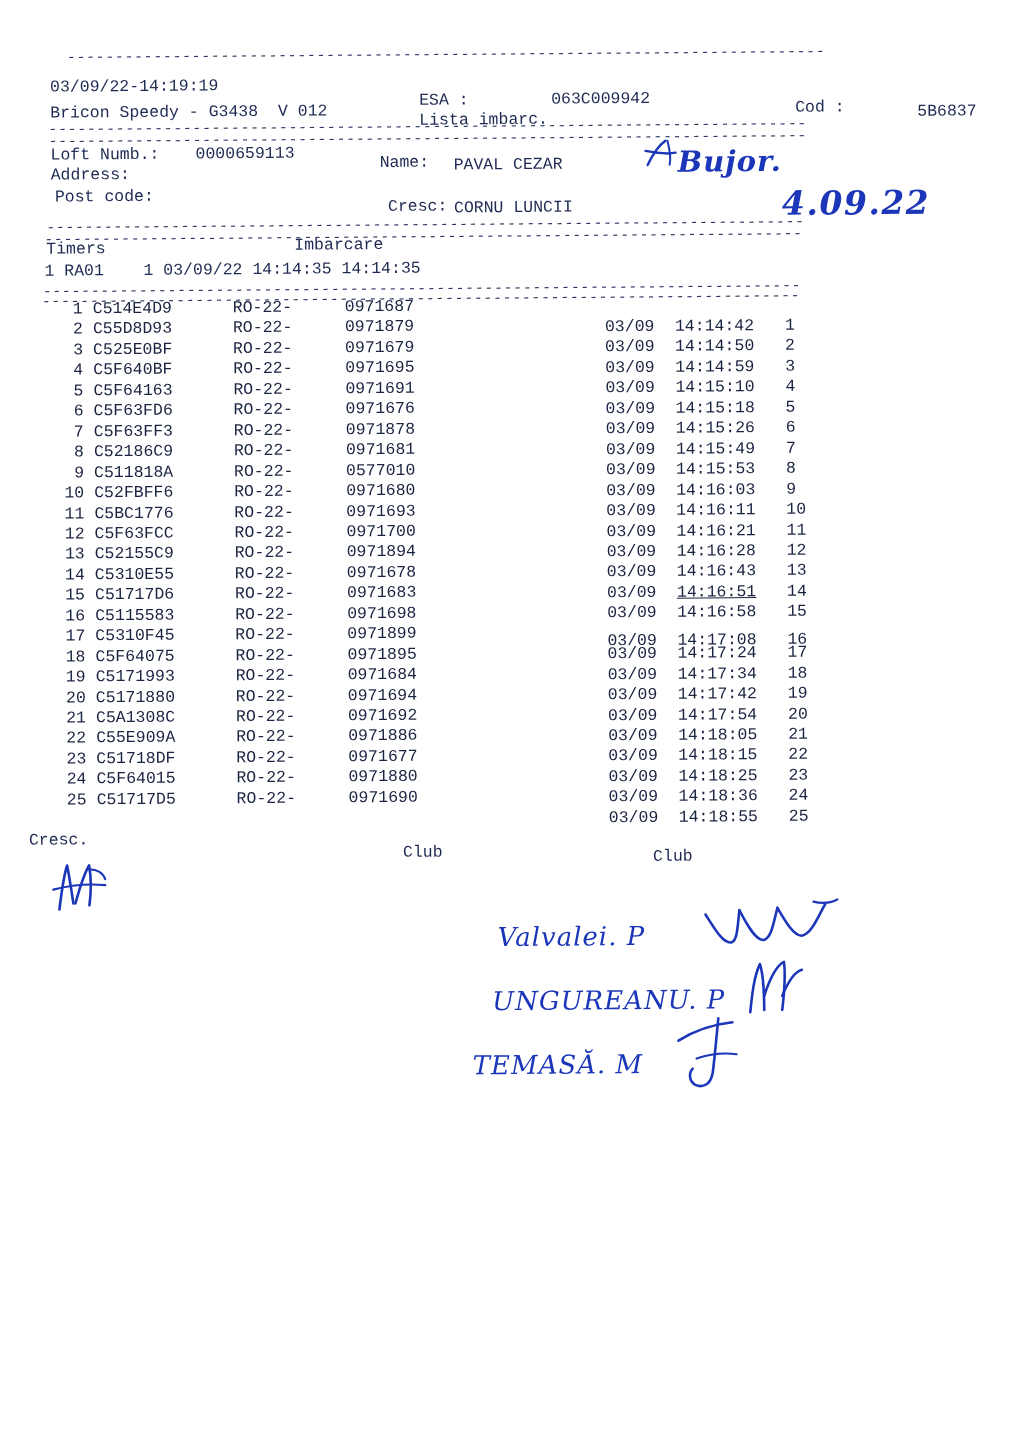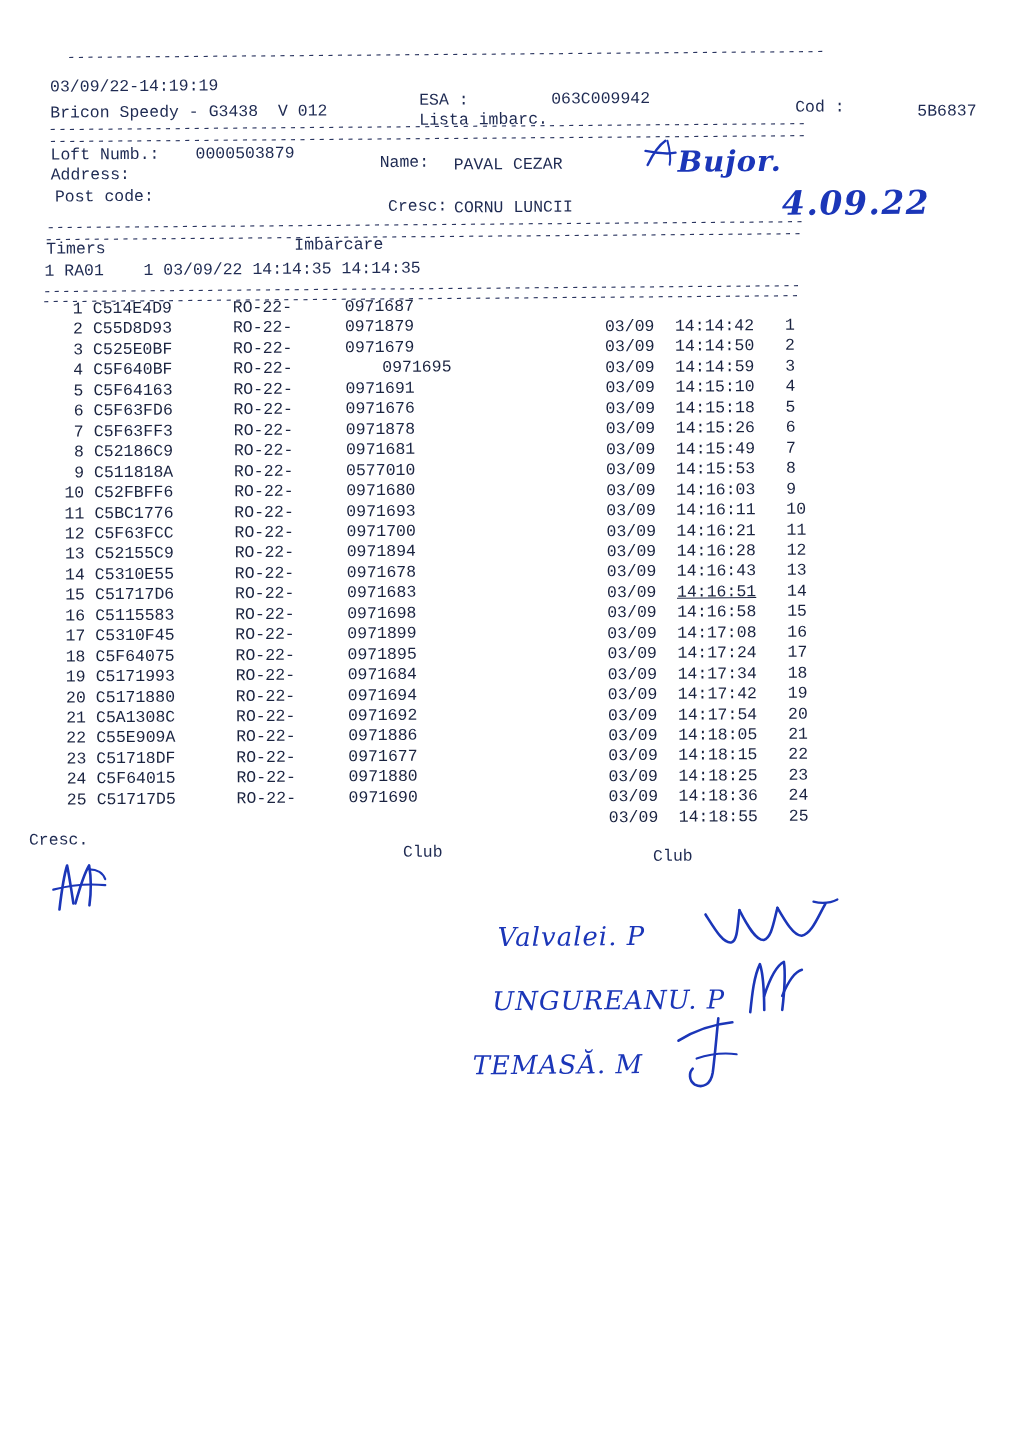--- a/index.html
+++ b/index.html
@@ -94,21 +94,21 @@
 
   <div class="txt" style="left:556px; top:90px;">063C009942</div>
 
   <div class="txt" style="left:424px; top:110px;">Lista imbarc.</div>
 
   <div class="txt" style="left:800px; top:100px;">Cod :</div>
 
   <div class="txt" style="left:922px; top:105px;">5B6837</div>
 
   <div class="txt" style="left:55px; top:142px;">Loft Numb.:</div>
-  <div class="txt" style="left:200px; top:142px;">0000503879</div>
+  <div class="txt" style="left:200px; top:142px;">0000659113</div>
 
   <div class="txt" style="left:384px; top:152px;">Name:</div>
   <div class="txt" style="left:458px; top:155px;">PAVAL CEZAR</div>
 
   <div class="txt" style="left:55px; top:162px;">Address:</div>
 
   <div class="txt" style="left:59px; top:184px;">Post code:</div>
 
   <div class="txt" style="left:392px; top:196px;">Cresc:</div>
   <div class="txt" style="left:458px; top:198px;">CORNU LUNCII</div>
@@ -116,21 +116,21 @@
   <div class="txt" style="left:50px; top:236px;">Timers</div>
 
   <div class="txt" style="left:298px; top:234px;">Imbarcare</div>
 
   <div class="txt" style="left:48px; top:258px;">1 RA01    1 03/09/22 14:14:35 14:14:35</div>
 
   <div id="left-table" style="position:absolute; left:0; top:0;">
       <div class="row" style="left: 56px; top: 296px; width: 420px;"><span style="display: inline-block; width: 30px; text-align: right;">1</span><span style="display: inline-block; width: 140px; padding-left: 10px;">C514E4D9</span><span style="display: inline-block; width: 112px;">RO-22-</span><span style="display: inline-block;">0971687</span></div>
       <div class="row" style="left: 56px; top: 316.45px; width: 420px;"><span style="display: inline-block; width: 30px; text-align: right;">2</span><span style="display: inline-block; width: 140px; padding-left: 10px;">C55D8D93</span><span style="display: inline-block; width: 112px;">RO-22-</span><span style="display: inline-block;">0971879</span></div>
       <div class="row" style="left: 56px; top: 336.9px; width: 420px;"><span style="display: inline-block; width: 30px; text-align: right;">3</span><span style="display: inline-block; width: 140px; padding-left: 10px;">C525E0BF</span><span style="display: inline-block; width: 112px;">RO-22-</span><span style="display: inline-block;">0971679</span></div>
-      <div class="row" style="left: 56px; top: 357.35px; width: 420px;"><span style="display: inline-block; width: 30px; text-align: right;">4</span><span style="display: inline-block; width: 140px; padding-left: 10px;">C5F640BF</span><span style="display: inline-block; width: 112px;">RO-22-</span><span style="display: inline-block; margin-left: 37px;">0971695</span></div>
+      <div class="row" style="left: 56px; top: 357.35px; width: 420px;"><span style="display: inline-block; width: 30px; text-align: right;">4</span><span style="display: inline-block; width: 140px; padding-left: 10px;">C5F640BF</span><span style="display: inline-block; width: 112px;">RO-22-</span><span style="display: inline-block;">0971695</span></div>
       <div class="row" style="left: 56px; top: 377.8px; width: 420px;"><span style="display: inline-block; width: 30px; text-align: right;">5</span><span style="display: inline-block; width: 140px; padding-left: 10px;">C5F64163</span><span style="display: inline-block; width: 112px;">RO-22-</span><span style="display: inline-block;">0971691</span></div>
       <div class="row" style="left: 56px; top: 398.25px; width: 420px;"><span style="display: inline-block; width: 30px; text-align: right;">6</span><span style="display: inline-block; width: 140px; padding-left: 10px;">C5F63FD6</span><span style="display: inline-block; width: 112px;">RO-22-</span><span style="display: inline-block;">0971676</span></div>
       <div class="row" style="left: 56px; top: 418.7px; width: 420px;"><span style="display: inline-block; width: 30px; text-align: right;">7</span><span style="display: inline-block; width: 140px; padding-left: 10px;">C5F63FF3</span><span style="display: inline-block; width: 112px;">RO-22-</span><span style="display: inline-block;">0971878</span></div>
       <div class="row" style="left: 56px; top: 439.15px; width: 420px;"><span style="display: inline-block; width: 30px; text-align: right;">8</span><span style="display: inline-block; width: 140px; padding-left: 10px;">C52186C9</span><span style="display: inline-block; width: 112px;">RO-22-</span><span style="display: inline-block;">0971681</span></div>
       <div class="row" style="left: 56px; top: 459.6px; width: 420px;"><span style="display: inline-block; width: 30px; text-align: right;">9</span><span style="display: inline-block; width: 140px; padding-left: 10px;">C511818A</span><span style="display: inline-block; width: 112px;">RO-22-</span><span style="display: inline-block;">0577010</span></div>
       <div class="row" style="left: 56px; top: 480.05px; width: 420px;"><span style="display: inline-block; width: 30px; text-align: right;">10</span><span style="display: inline-block; width: 140px; padding-left: 10px;">C52FBFF6</span><span style="display: inline-block; width: 112px;">RO-22-</span><span style="display: inline-block;">0971680</span></div>
       <div class="row" style="left: 56px; top: 500.5px; width: 420px;"><span style="display: inline-block; width: 30px; text-align: right;">11</span><span style="display: inline-block; width: 140px; padding-left: 10px;">C5BC1776</span><span style="display: inline-block; width: 112px;">RO-22-</span><span style="display: inline-block;">0971693</span></div>
       <div class="row" style="left: 56px; top: 520.95px; width: 420px;"><span style="display: inline-block; width: 30px; text-align: right;">12</span><span style="display: inline-block; width: 140px; padding-left: 10px;">C5F63FCC</span><span style="display: inline-block; width: 112px;">RO-22-</span><span style="display: inline-block;">0971700</span></div>
       <div class="row" style="left: 56px; top: 541.4px; width: 420px;"><span style="display: inline-block; width: 30px; text-align: right;">13</span><span style="display: inline-block; width: 140px; padding-left: 10px;">C52155C9</span><span style="display: inline-block; width: 112px;">RO-22-</span><span style="display: inline-block;">0971894</span></div>
       <div class="row" style="left: 56px; top: 561.85px; width: 420px;"><span style="display: inline-block; width: 30px; text-align: right;">14</span><span style="display: inline-block; width: 140px; padding-left: 10px;">C5310E55</span><span style="display: inline-block; width: 112px;">RO-22-</span><span style="display: inline-block;">0971678</span></div>
@@ -156,21 +156,21 @@
       <div class="row" style="left: 608px; top: 420.25px; width: 260px;"><span style="display: inline-block; width: 70px;">03/09</span><span style="display: inline-block; width: 110px;">14:15:26</span><span style="display: inline-block; width: 34px; text-align: left;">6</span></div>
       <div class="row" style="left: 608px; top: 440.7px; width: 260px;"><span style="display: inline-block; width: 70px;">03/09</span><span style="display: inline-block; width: 110px;">14:15:49</span><span style="display: inline-block; width: 34px; text-align: left;">7</span></div>
       <div class="row" style="left: 608px; top: 461.15px; width: 260px;"><span style="display: inline-block; width: 70px;">03/09</span><span style="display: inline-block; width: 110px;">14:15:53</span><span style="display: inline-block; width: 34px; text-align: left;">8</span></div>
       <div class="row" style="left: 608px; top: 481.6px; width: 260px;"><span style="display: inline-block; width: 70px;">03/09</span><span style="display: inline-block; width: 110px;">14:16:03</span><span style="display: inline-block; width: 34px; text-align: left;">9</span></div>
       <div class="row" style="left: 608px; top: 502.05px; width: 260px;"><span style="display: inline-block; width: 70px;">03/09</span><span style="display: inline-block; width: 110px;">14:16:11</span><span style="display: inline-block; width: 34px; text-align: left;">10</span></div>
       <div class="row" style="left: 608px; top: 522.5px; width: 260px;"><span style="display: inline-block; width: 70px;">03/09</span><span style="display: inline-block; width: 110px;">14:16:21</span><span style="display: inline-block; width: 34px; text-align: left;">11</span></div>
       <div class="row" style="left: 608px; top: 542.95px; width: 260px;"><span style="display: inline-block; width: 70px;">03/09</span><span style="display: inline-block; width: 110px;">14:16:28</span><span style="display: inline-block; width: 34px; text-align: left;">12</span></div>
       <div class="row" style="left: 608px; top: 563.4px; width: 260px;"><span style="display: inline-block; width: 70px;">03/09</span><span style="display: inline-block; width: 110px;">14:16:43</span><span style="display: inline-block; width: 34px; text-align: left;">13</span></div>
       <div class="row" style="left: 608px; top: 583.85px; width: 260px;"><span style="display: inline-block; width: 70px;">03/09</span><span style="display: inline-block; width: 110px; text-decoration: underline;">14:16:51</span><span style="display: inline-block; width: 34px; text-align: left;">14</span></div>
       <div class="row" style="left: 608px; top: 604.3px; width: 260px;"><span style="display: inline-block; width: 70px;">03/09</span><span style="display: inline-block; width: 110px;">14:16:58</span><span style="display: inline-block; width: 34px; text-align: left;">15</span></div>
-      <div class="row" style="left: 608px; top: 624.75px; width: 260px;"><span style="display: inline-block; width: 70px;">03/09</span><span style="display: inline-block; width: 110px;">14:17:08</span><span style="display: inline-block; width: 34px; text-align: left;">16</span></div>
+      <div class="row" style="left: 608px; top: 624.75px; width: 260px;"><span style="display: inline-block; width: 70px;">03/09</span><span style="display: inline-block; width: 110px; margin-top: 7px;">14:17:08</span><span style="display: inline-block; width: 34px; text-align: left;">16</span></div>
       <div class="row" style="left: 608px; top: 645.2px; width: 260px;"><span style="display: inline-block; width: 70px;">03/09</span><span style="display: inline-block; width: 110px;">14:17:24</span><span style="display: inline-block; width: 34px; text-align: left;">17</span></div>
       <div class="row" style="left: 608px; top: 665.65px; width: 260px;"><span style="display: inline-block; width: 70px;">03/09</span><span style="display: inline-block; width: 110px;">14:17:34</span><span style="display: inline-block; width: 34px; text-align: left;">18</span></div>
       <div class="row" style="left: 608px; top: 686.1px; width: 260px;"><span style="display: inline-block; width: 70px;">03/09</span><span style="display: inline-block; width: 110px;">14:17:42</span><span style="display: inline-block; width: 34px; text-align: left;">19</span></div>
       <div class="row" style="left: 608px; top: 706.55px; width: 260px;"><span style="display: inline-block; width: 70px;">03/09</span><span style="display: inline-block; width: 110px;">14:17:54</span><span style="display: inline-block; width: 34px; text-align: left;">20</span></div>
       <div class="row" style="left: 608px; top: 727px; width: 260px;"><span style="display: inline-block; width: 70px;">03/09</span><span style="display: inline-block; width: 110px;">14:18:05</span><span style="display: inline-block; width: 34px; text-align: left;">21</span></div>
       <div class="row" style="left: 608px; top: 747.45px; width: 260px;"><span style="display: inline-block; width: 70px;">03/09</span><span style="display: inline-block; width: 110px;">14:18:15</span><span style="display: inline-block; width: 34px; text-align: left;">22</span></div>
       <div class="row" style="left: 608px; top: 767.9px; width: 260px;"><span style="display: inline-block; width: 70px;">03/09</span><span style="display: inline-block; width: 110px;">14:18:25</span><span style="display: inline-block; width: 34px; text-align: left;">23</span></div>
       <div class="row" style="left: 608px; top: 788.35px; width: 260px;"><span style="display: inline-block; width: 70px;">03/09</span><span style="display: inline-block; width: 110px;">14:18:36</span><span style="display: inline-block; width: 34px; text-align: left;">24</span></div>
       <div class="row" style="left: 608px; top: 808.8px; width: 260px;"><span style="display: inline-block; width: 70px;">03/09</span><span style="display: inline-block; width: 110px;">14:18:55</span><span style="display: inline-block; width: 34px; text-align: left;">25</span></div>
     </div>

